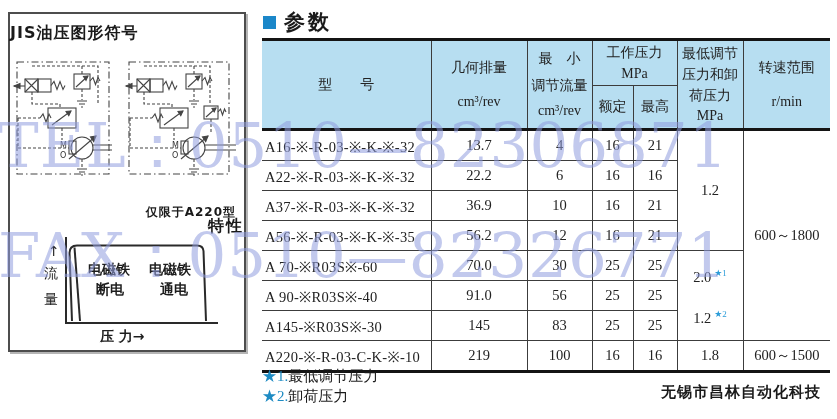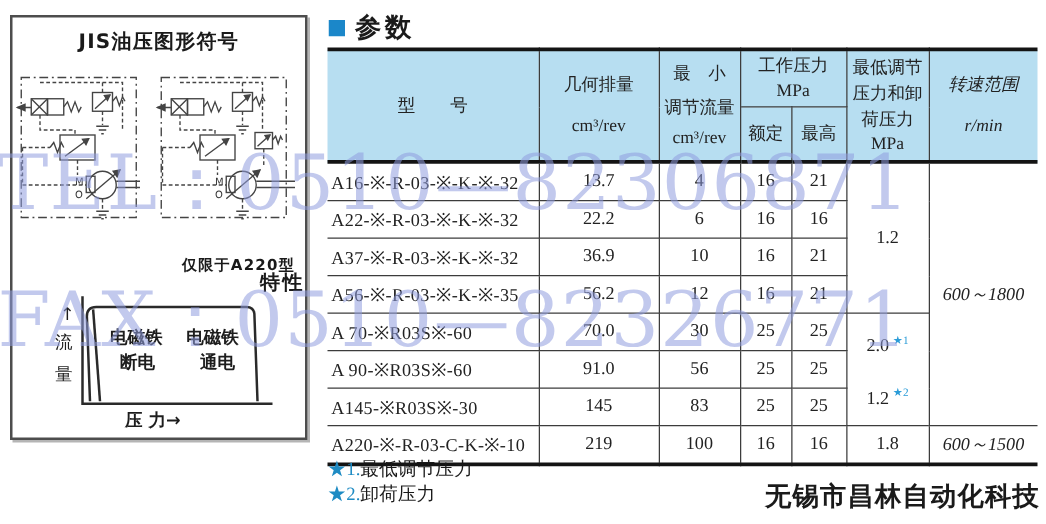--- a/index.html
+++ b/index.html
@@ -2,57 +2,57 @@
 <html><head>
 <meta charset="utf-8">
 <style>
   html,body{margin:0;padding:0;background:#fff;}
   #stage{position:relative;width:837px;height:419px;background:#fff;overflow:hidden;
          font-family:"Liberation Serif",serif;color:#1a1a1a;}
 
   
   .left-box{position:absolute;left:8px;top:12px;width:234px;height:336px;
             border:2px solid #4d4d4d;box-shadow:2px 2px 0 rgba(90,90,90,.45);background:#fff;}
-  .left-title{position:absolute;top:9px;left:0;width:100%;text-align:center;
+  .left-title{position:absolute;top:9px;left:0;width:100%;
               font-family:"DejaVu Sans",sans-serif;font-weight:bold;font-size:16px;letter-spacing:1px;}
   .diagram-svg{position:absolute;left:2px;top:32px;}
   .a220-note{position:absolute;top:190px;right:8px;
              font-family:"DejaVu Sans",sans-serif;font-weight:bold;font-size:12px;letter-spacing:1px;}
   .char-title{position:absolute;top:202px;left:0;width:100%;text-align:right;
               font-family:"DejaVu Sans",sans-serif;font-weight:bold;font-size:16px;letter-spacing:2px;}
   .chart-svg{position:absolute;left:26px;top:220px;}
   .chart-svg text{font-family:"DejaVu Sans",sans-serif;fill:#1d1d1d;}
 
   
   .section-head{position:absolute;left:263px;top:8px;display:flex;align-items:center;}
   .blue-square{width:13px;height:13px;background:#1b87c9;margin-right:8px;}
   .section-title{font-family:"DejaVu Sans",sans-serif;font-weight:bold;font-size:21px;letter-spacing:3px;}
 
   
   table.params{position:absolute;left:262px;top:38px;width:568px;border-collapse:collapse;
                table-layout:fixed;border-top:3px solid #141414;border-bottom:3px solid #141414;
                font-size:14px;color:#222;}
   table.params th,table.params td{border:1px solid #3c3c3c;font-weight:normal;padding:0 3px;}
   table.params .nol{border-left:none;}
-  table.params .nor{border-right:none;font-style:italic;}
+  table.params .nor{border-right:none;}
   table.params thead th{background:#b7def1;}
   table.params thead .hb{border-bottom:3px solid #141414;}
   .h-flex{display:flex;flex-direction:column;justify-content:space-evenly;align-items:center;height:100%;}
   .h-flex.tall{height:86px;}
   .h-flex.short{height:44px;}
   tbody td{height:29px;text-align:center;font-size:14.5px;}
   td.model{text-align:left;padding-left:9px;letter-spacing:.3px;}
   .note-sup{font-size:9px;color:#2b9cd8;vertical-align:super;margin-left:3px;}
   .p2line{line-height:37px;}
 
   
   .footnotes{position:absolute;left:262px;top:366px;font-size:15px;line-height:20px;}
   .fn-marker{color:#1e8bc3;}
-  .company{position:absolute;right:5px;top:383px;font-family:Liberation Serif, serif;
-           font-weight:bold;font-size:21px;letter-spacing:1px;}
+  .company{position:absolute;right:16px;top:383px;font-family:Liberation Serif, serif;
+           font-weight:bold;font-size:15px;letter-spacing:1px;}
 
   
   .wm{position:absolute;left:-2px;width:100%;white-space:nowrap;pointer-events:none;
       font-family:"DejaVu Serif",serif;font-size:61px;color:rgba(143,157,222,.55);
       letter-spacing:1px;z-index:50;}
   .wm1{top:106px;}
   .wm2{top:216px;}
 </style>
 </head>
 <body>
@@ -274,21 +274,21 @@
         <td rowspan="3">
           <div class="p2line">
             <span>2.0</span><span class="note-sup">★1</span>
           </div>
           <div class="p2line">
             <span>1.2</span><span class="note-sup">★2</span>
           </div>
         </td>
       </tr>
       <tr>
-        <td class="model nol">A 90-※R03S※-60</td>
+        <td class="model nol">A 90-※R03S※-40</td>
         <td>91.0</td>
         <td>56</td>
         <td>25</td>
         <td>25</td>
       </tr>
       <tr>
         <td class="model nol">A145-※R03S※-30</td>
         <td>145</td>
         <td>83</td>
         <td>25</td>

